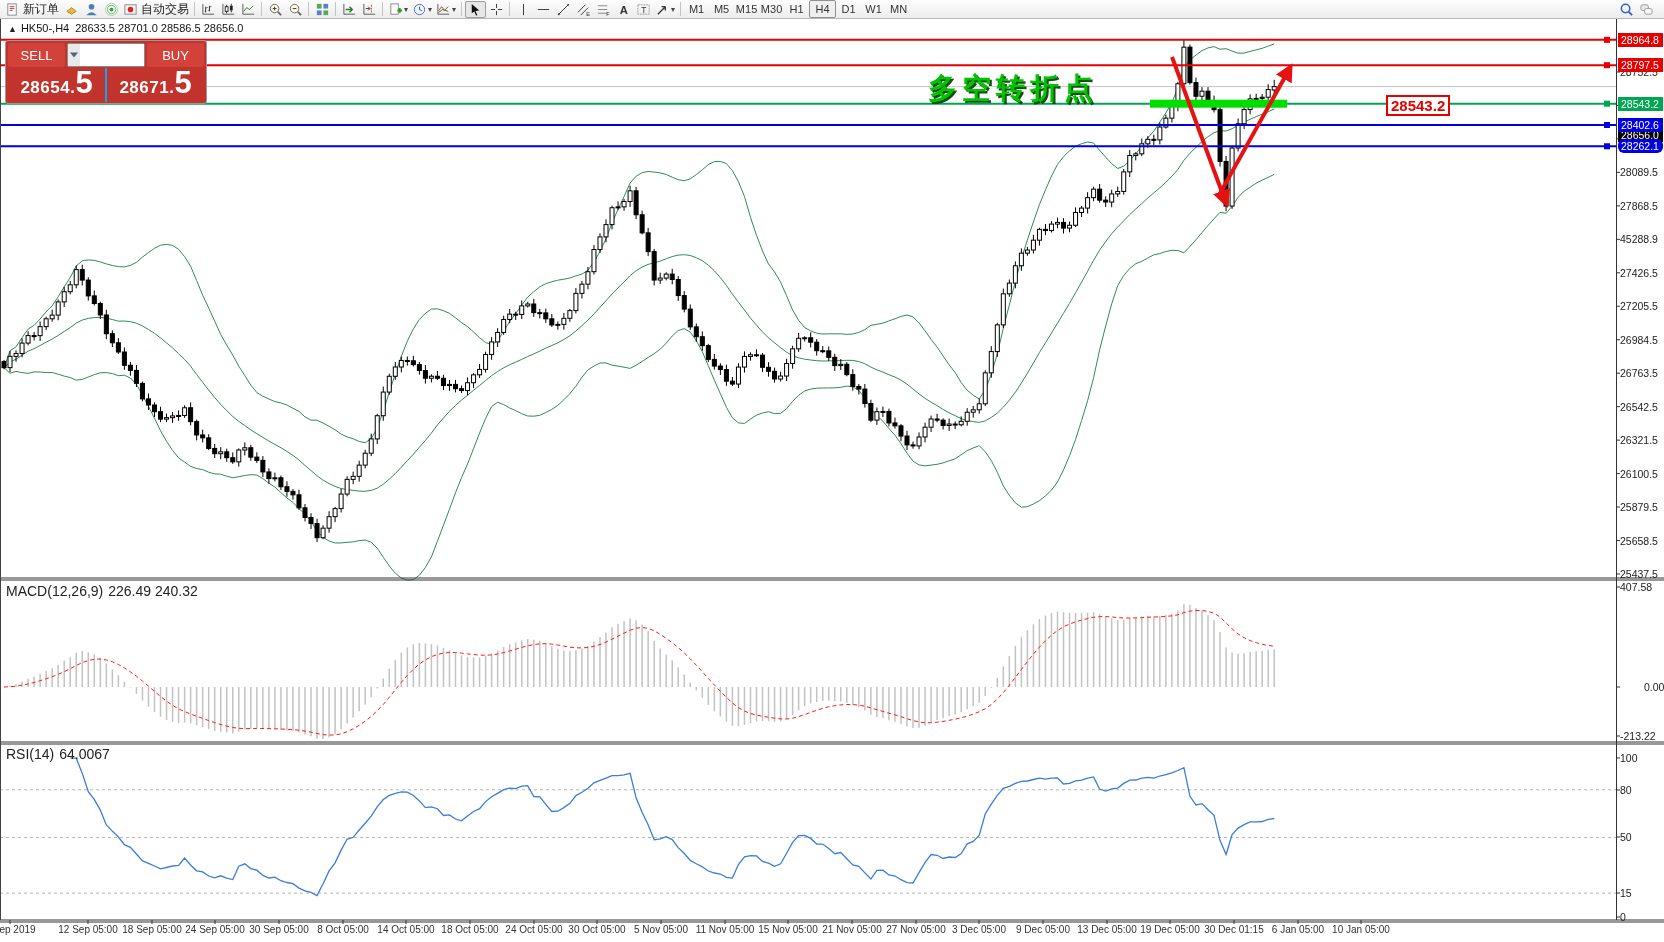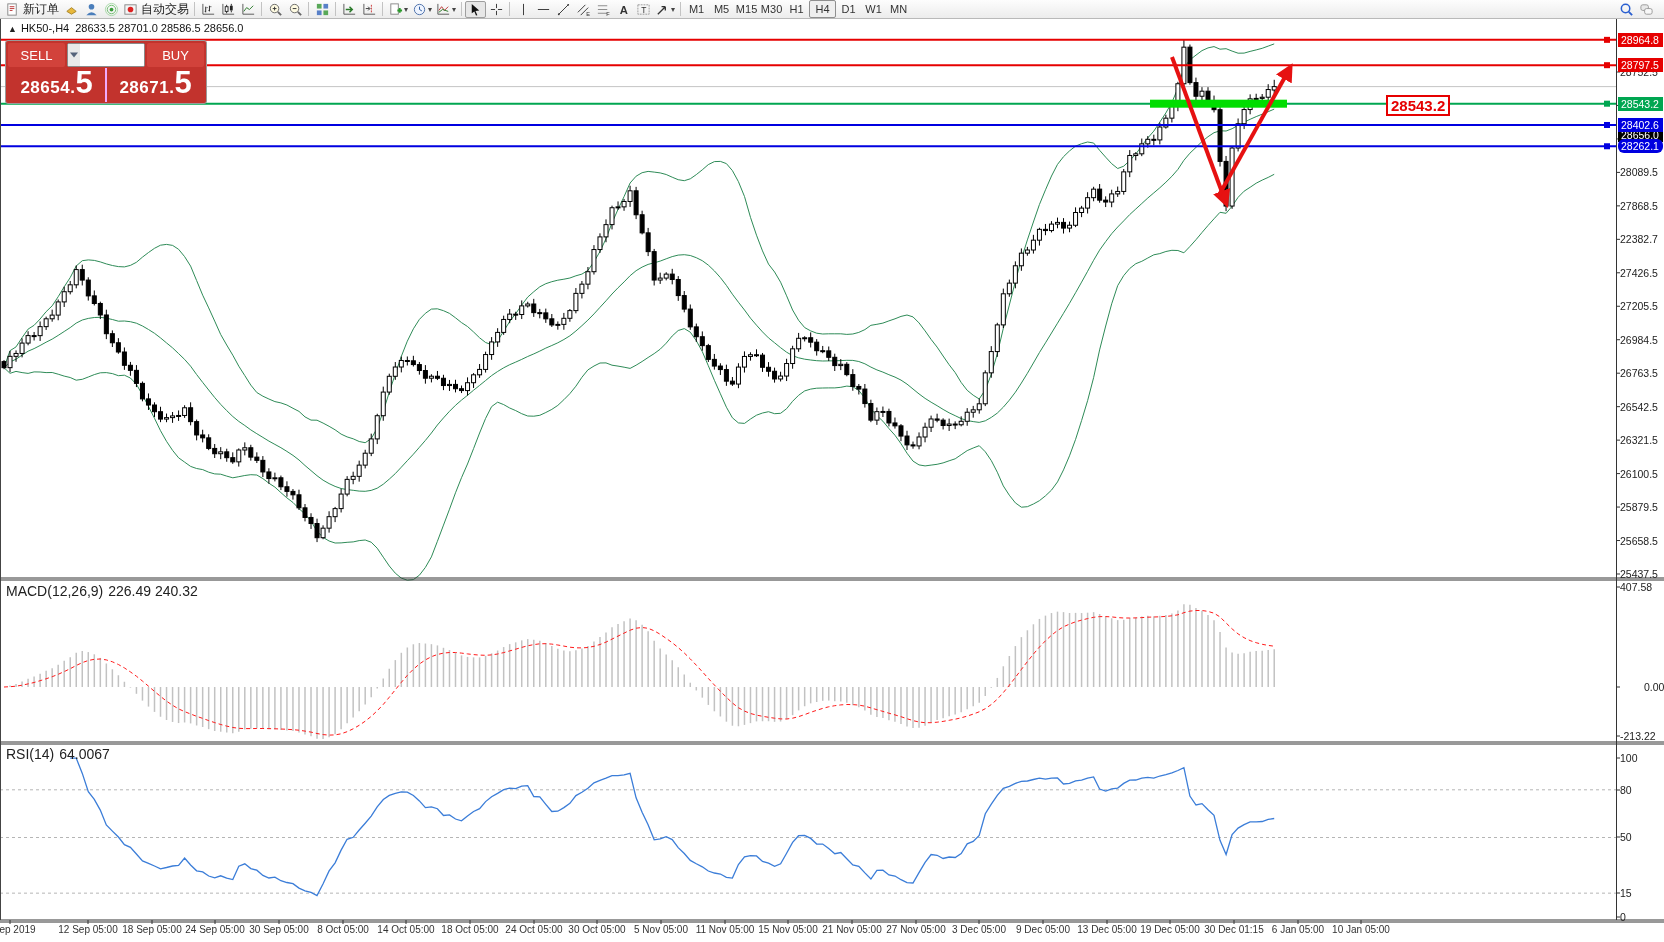--- a/index.html
+++ b/index.html
@@ -32,21 +32,21 @@
     font-size:13px;font-family:inherit;cursor:pointer;}
   .ocp-vol{flex:1;display:flex;background:#fff;border-radius:2px;margin:0 2px;overflow:hidden;border:1px solid #8a8a8a;}
   .vol-btn{width:15px;background:#e9e9e9;border:none;cursor:pointer;position:relative;}
   .vol-btn i{position:absolute;left:50%;top:50%;transform:translate(-50%,-50%);width:0;height:0;border-left:4px solid transparent;border-right:4px solid transparent;}
   .vol-btn.down i{border-top:5px solid #55637a;}
   .vol-input{flex:1;border:none;text-align:center;font-size:13px;font-family:inherit;color:#111;outline:none;}
   .ocp-prices{display:flex;height:34px;margin-top:1px;}
   .ocp-price{flex:1;color:#fff;display:flex;align-items:baseline;justify-content:center;cursor:pointer;}
   .ocp-price .pm{font-size:17px;font-weight:bold;letter-spacing:.5px;}
   .ocp-price .pb{font-size:31px;font-weight:bold;line-height:30px;}
-  .ocp-price.sellp{border-right:2px solid #f0abfc;}
+  .ocp-price.sellp{border-right:2px solid #0ea5e9;}
   
   .cnlabel{position:absolute;left:928px;top:50px;font-size:29px;font-weight:bold;color:#00c400;
     text-shadow:2px 2px 0 #134f13;letter-spacing:5px;z-index:4;white-space:nowrap;}
   .pricebox{position:absolute;left:1386px;top:76px;border:2px solid #e60000;color:#e60000;
     background:rgba(255,255,255,.95);font-size:15px;font-weight:bold;padding:0 3px;height:17px;line-height:17px;z-index:4;}
   
   .tick{position:absolute;font-size:10.5px;color:#222;left:1620px;white-space:nowrap;}
   .badge{position:absolute;left:1618px;width:45px;font-size:10.5px;color:#fff;text-align:left;
     padding:1px 2px 1px 3px;box-sizing:border-box;white-space:nowrap;z-index:3;}
   .datelab{position:absolute;font-size:10px;color:#333;transform:translateX(-50%);white-space:nowrap;}
@@ -999,36 +999,37 @@
           <span class="pm">28654.</span>
             <span class="pb">5</span>
         </div>
         <div class="ocp-price">
           <span class="pm">28671.</span>
             <span class="pb">5</span>
         </div>
       </div>
     </div>
 
+    <div class="cnlabel">多空转折点</div>
     <div class="pricebox">28543.2</div>
 
     <div class="ind-label" style="top:564px;">
       <span>MACD(12,26,9)</span><span class="vals">226.49 240.32</span>
     </div>
     <div class="ind-label" style="top:727px;">
       <span>RSI(14)</span><span class="vals">64.0067</span>
     </div>
 
     <div id="labels">
         <div class="tick" style="top: 47px; left: 1620px;">28752.5</div>
         <div class="tick" style="top: 80.466px; left: 1620px;">28531.5</div>
         <div class="tick" style="top: 113.932px; left: 1620px;">28310.5</div>
         <div class="tick" style="top: 147.398px; left: 1620px;">28089.5</div>
         <div class="tick" style="top: 180.864px; left: 1620px;">27868.5</div>
-        <div class="tick" style="top: 214.33px; left: 1620px;">22382.7</div>
+        <div class="tick" style="top: 214.33px; left: 1620px;">45288.9</div>
         <div class="tick" style="top: 247.796px; left: 1620px;">27426.5</div>
         <div class="tick" style="top: 281.262px; left: 1620px;">27205.5</div>
         <div class="tick" style="top: 314.728px; left: 1620px;">26984.5</div>
         <div class="tick" style="top: 348.194px; left: 1620px;">26763.5</div>
         <div class="tick" style="top: 381.66px; left: 1620px;">26542.5</div>
         <div class="tick" style="top: 415.126px; left: 1620px;">26321.5</div>
         <div class="tick" style="top: 448.592px; left: 1620px;">26100.5</div>
         <div class="tick" style="top: 482.058px; left: 1620px;">25879.5</div>
         <div class="tick" style="top: 515.524px; left: 1620px;">25658.5</div>
         <div class="tick" style="top: 548.99px; left: 1620px;">25437.5</div>

